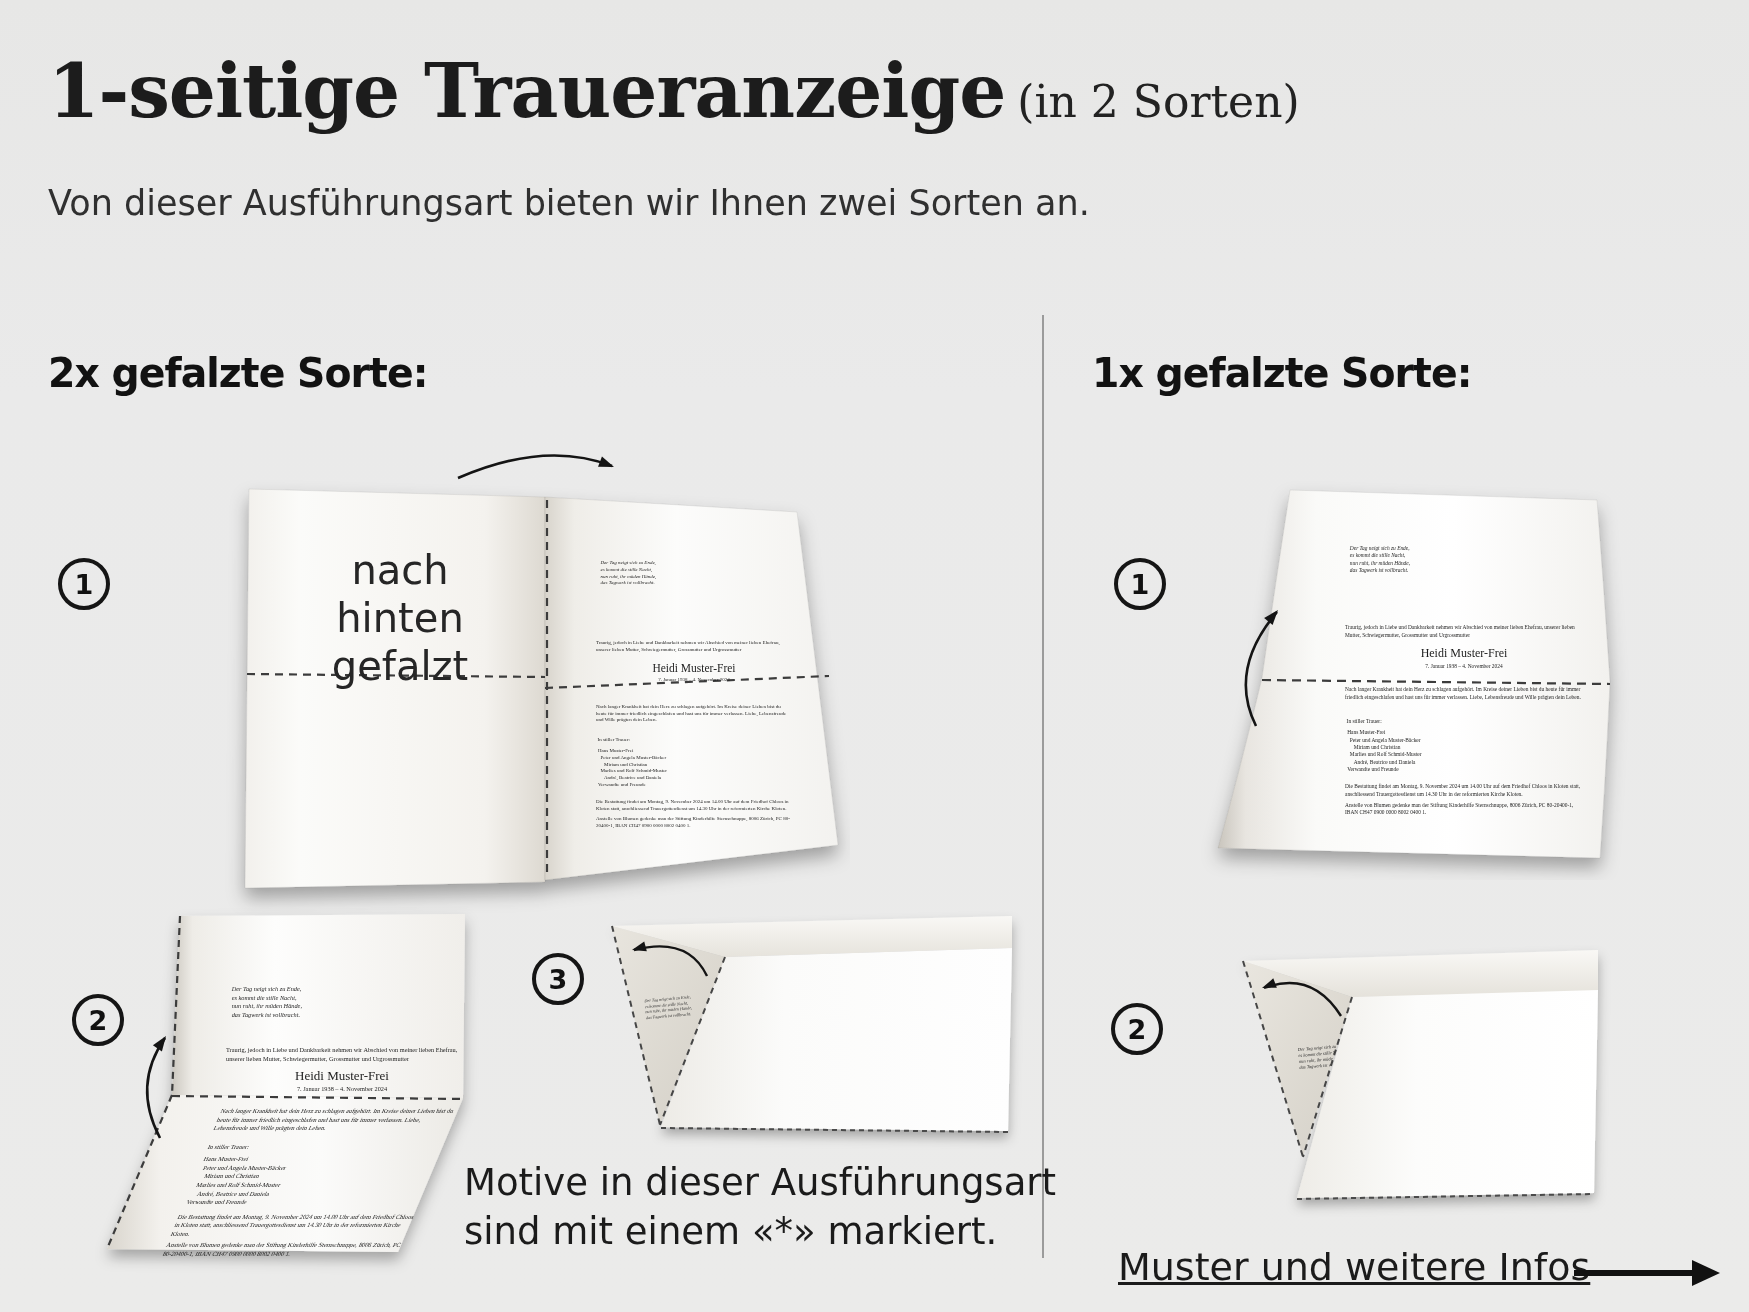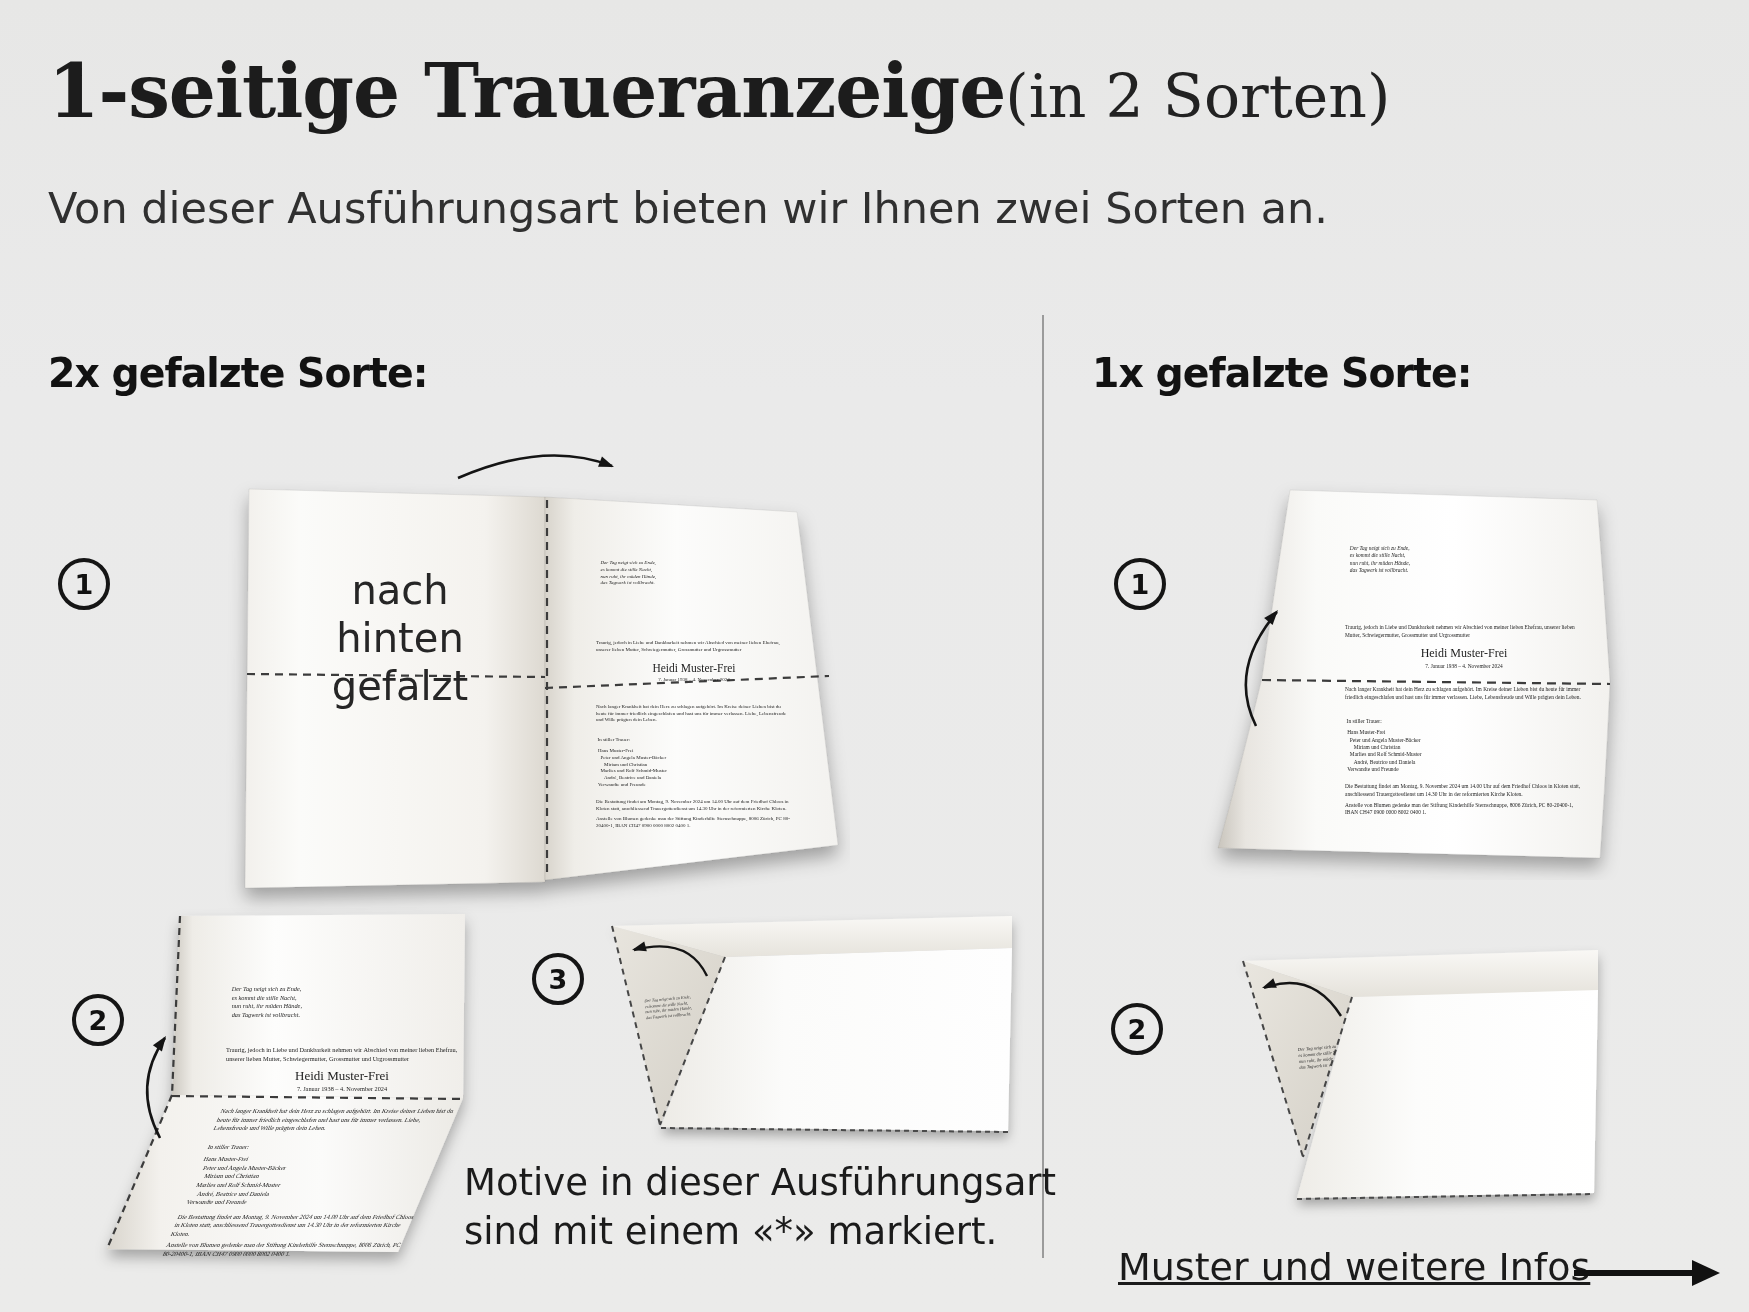--- a/index.html
+++ b/index.html
@@ -5,34 +5,34 @@
   html,body{margin:0;padding:0;background:#dcdcdc;}
   #stage{position:relative;width:1749px;height:1312px;overflow:hidden;
          background:linear-gradient(180deg,#e7e7e6 0%,#eaeaea 30%,#ebebea 100%);
          font-family:"DejaVu Sans","Liberation Sans",sans-serif;}
   .abs{position:absolute;}
   
   #title-row{left:48px;top:48px;white-space:nowrap;}
   #title-main{font-family:"DejaVu Serif","Liberation Serif",serif;font-weight:bold;
               font-size:74px;color:#1c1c1c;letter-spacing:-1px;}
   #title-suffix{font-family:"DejaVu Serif","Liberation Serif",serif;font-weight:normal;
-              font-size:60px;color:#222;}
-  #subtitle{left:48px;top:183px;font-size:43px;color:#303030;letter-spacing:0px;}
+              font-size:44px;color:#222;margin-left:12px;}
+  #subtitle{left:48px;top:183px;font-size:35px;color:#303030;letter-spacing:0px;}
   .section-heading{top:349px;font-size:41px;font-weight:bold;color:#121212;
               letter-spacing:-1px;transform:scaleX(.96);transform-origin:left top;white-space:nowrap;}
   #heading-left{left:48px;}
   #heading-right{left:1092px;}
   #divider{left:1042px;top:315px;width:2px;height:943px;background:#9b9b9b;}
   
   .step-circle{width:44px;height:44px;border:4px solid #151515;border-radius:50%;
       display:flex;align-items:center;justify-content:center;
       font-size:27px;font-weight:bold;color:#111;background:transparent;}
   
   #fold-note{left:285px;top:545px;width:230px;text-align:center;
-      font-size:40px;line-height:48px;color:#262626;letter-spacing:0px;margin-top:20px;}
+      font-size:40px;line-height:48px;color:#262626;letter-spacing:0px;}
   
   #footnote{left:464px;top:1158px;font-size:37px;line-height:49px;color:#1b1b1b;}
   #footer-link{left:1118px;top:1245px;font-size:38px;color:#1b1b1b;white-space:nowrap;cursor:pointer;text-decoration:underline;}
   
   .ann{position:absolute;font-family:"Liberation Serif","DejaVu Serif",serif;color:#1d1d1d;
        font-size:5px;line-height:1.36;width:196px;}
   .ann div{margin:0;}
   .ann .poem{font-style:italic;padding-left:.9em;margin-bottom:53px;}
   .ann .intro{margin-bottom:8px;}
   .ann .name{text-align:center;font-size:11.5px;line-height:1.15;margin-bottom:2px;}

